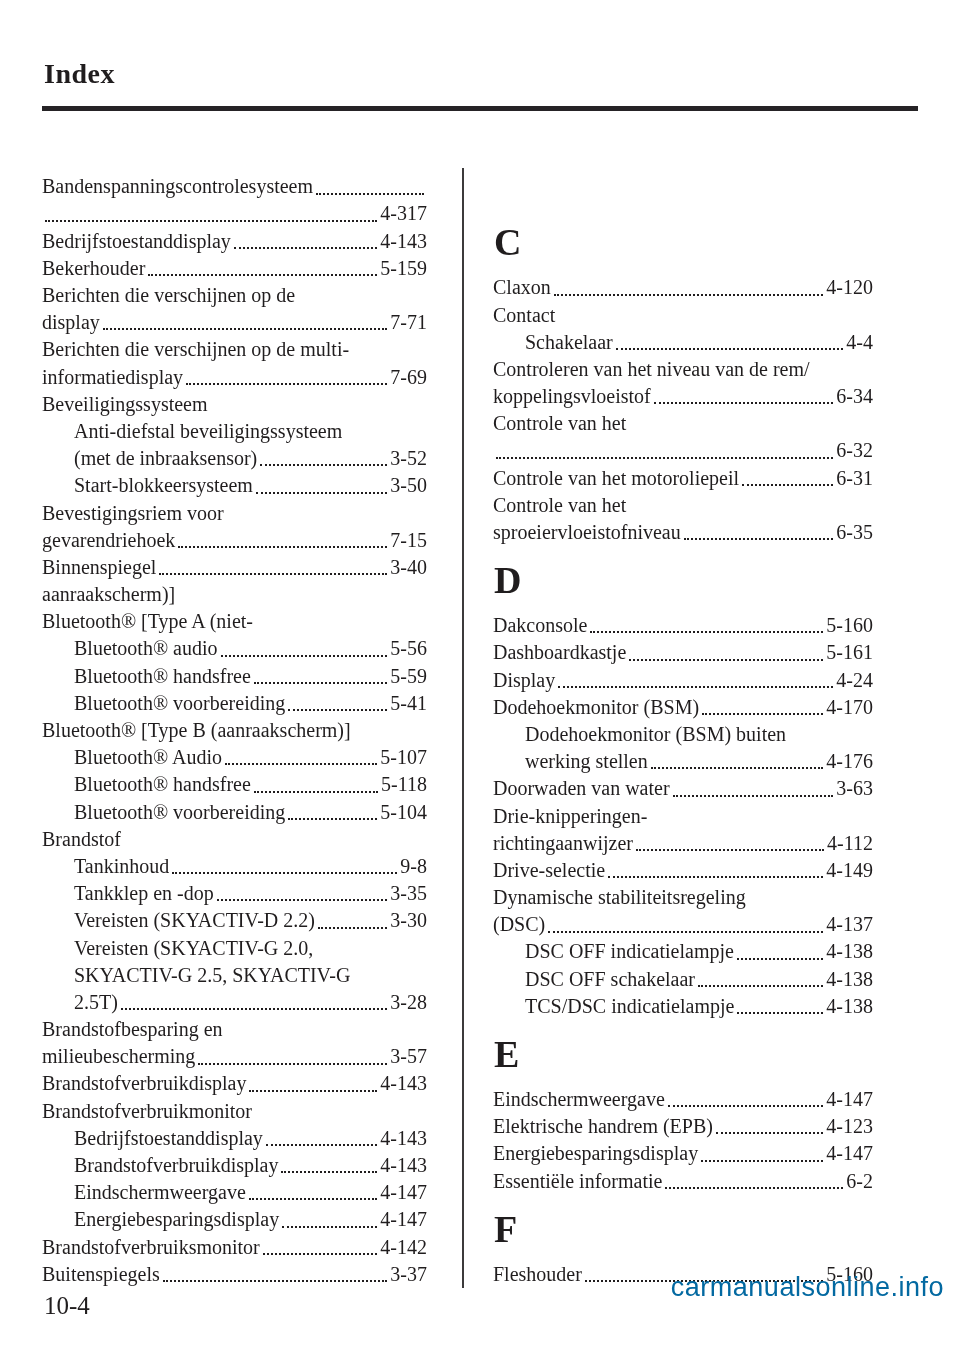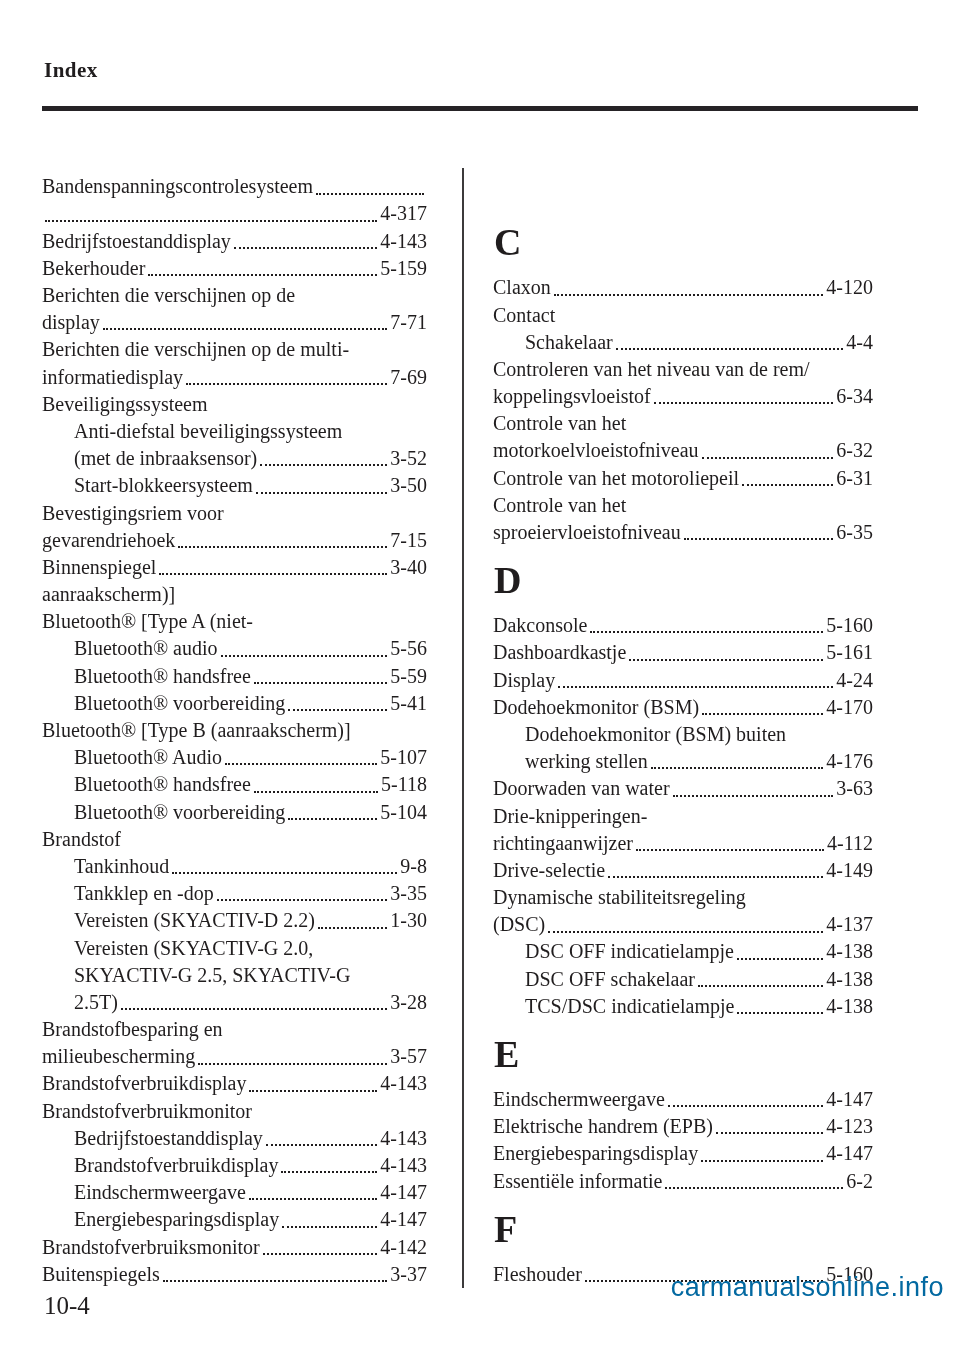--- a/index.html
+++ b/index.html
@@ -6,21 +6,21 @@
   .page{
     position:relative;
     width:960px;height:1362px;
     background:#ffffff;
     color:#201d1e;
     font-family:"Liberation Serif","DejaVu Serif",serif;
     overflow:hidden;
   }
   .title{
     position:absolute;left:44px;top:58px;
-    font-size:21px;font-weight:bold;letter-spacing:.5px;
+    font-size:28px;font-weight:bold;letter-spacing:.5px;
   }
   .rule{
     position:absolute;left:42px;right:42px;top:106px;
     height:5px;background:#262326;
   }
   .columns{
     position:absolute;left:42px;top:168px;
     display:flex;align-items:flex-end;
   }
   .col{font-size:20px;}
@@ -179,21 +179,21 @@
           <span class="page-ref">9-8</span>
         </div>
         <div class="line indent">
           <span class="label">Tankklep en -dop</span>
           <span class="dots"></span>
           <span class="page-ref">3-35</span>
         </div>
         <div class="line indent">
           <span class="label">Vereisten (SKYACTIV-D 2.2)</span>
           <span class="dots"></span>
-          <span class="page-ref">1-30</span>
+          <span class="page-ref">3-30</span>
         </div>
         <div class="line indent">
           <span class="label">Vereisten (SKYACTIV-G 2.0,</span>
         </div>
         <div class="line indent">
           <span class="label">SKYACTIV-G 2.5, SKYACTIV-G</span>
         </div>
         <div class="line indent">
           <span class="label">2.5T)</span>
           <span class="dots"></span>
@@ -267,21 +267,20 @@
         </div>
         <div class="line">
           <span class="label">koppelingsvloeistof</span>
           <span class="dots"></span>
           <span class="page-ref">6-34</span>
         </div>
         <div class="line">
           <span class="label">Controle van het</span>
         </div>
         <div class="line">
-          <span class="label">motorkoelvloeistofniveau</span>
           <span class="dots"></span>
           <span class="page-ref">6-32</span>
         </div>
         <div class="line">
           <span class="label">Controle van het motoroliepeil</span>
           <span class="dots"></span>
           <span class="page-ref">6-31</span>
         </div>
         <div class="line">
           <span class="label">Controle van het</span>

